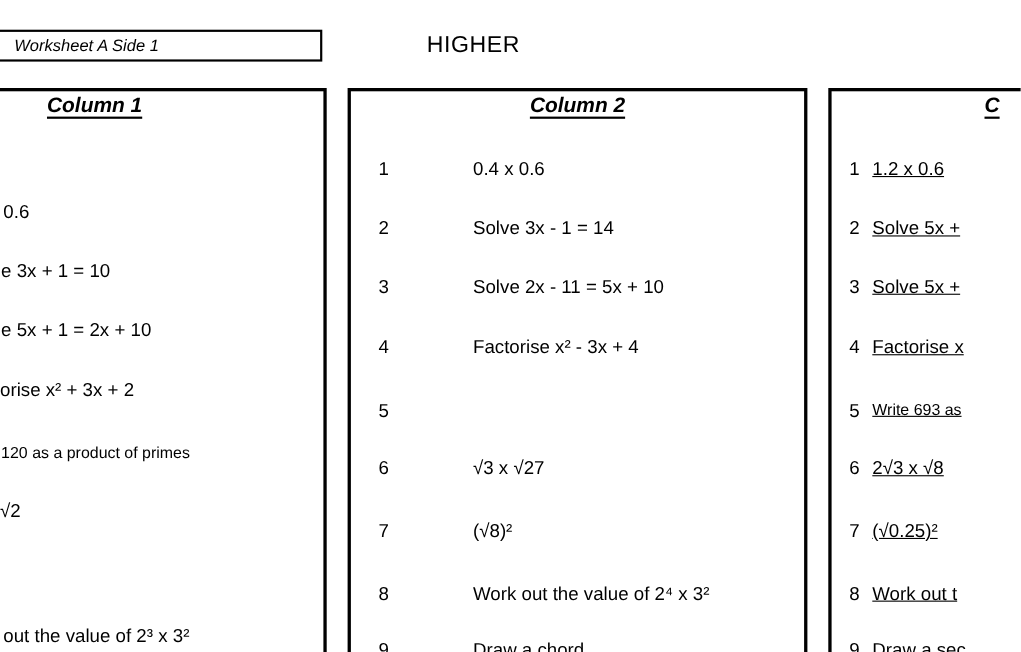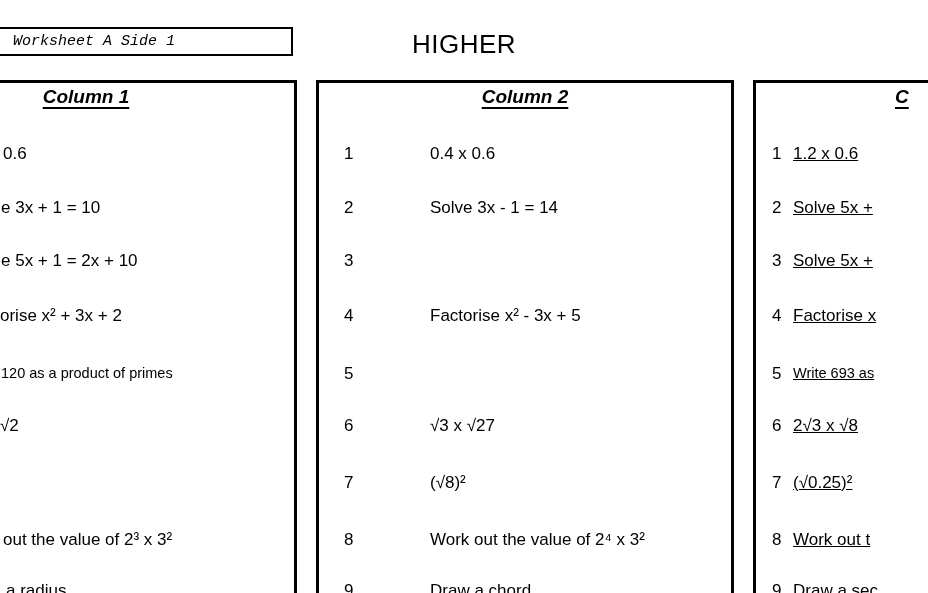--- a/index.html
+++ b/index.html
@@ -8,25 +8,25 @@
     background:#ffffff;color:#000;
     font-family:"Liberation Sans",sans-serif;
   }
   
   .ws-box{
     position:absolute;left:-40px;top:27px;width:333px;height:29px;
     border:2px solid #000;box-sizing:border-box;background:#fff;
   }
   .ws-box .ws-label{
     position:absolute;left:51px;top:4px;
-    font-size:15px;font-style:italic;white-space:nowrap;font-family:Liberation Mono, monospace;
+    font-size:15px;font-style:italic;white-space:nowrap;
   }
   .level{
-    position:absolute;left:412px;top:29px;
-    font-size:26px;letter-spacing:.5px;white-space:nowrap;
+    position:absolute;left:388px;top:29px;
+    font-size:21px;letter-spacing:.5px;white-space:nowrap;
   }
   
   .col{
     position:absolute;top:80px;height:570px;
     border:3px solid #000;box-sizing:border-box;background:#fff;
   }
   .col1{left:-125px;width:422px;}
   .col2{left:316px;width:418px;}
   .col3{left:753px;width:418px;}
   .col-title{
@@ -38,21 +38,21 @@
   .col3 .col-title{left:139px;width:auto;text-align:left;}
   .row{
     position:absolute;left:0;width:100%;height:22px;
     font-size:17px;line-height:22px;white-space:nowrap;
   }
   .row.small{font-size:14.5px;line-height:19px;}
   .row .num{position:absolute;top:0;}
   .row .q{position:absolute;top:0;}
   .col2 .num{left:25px;}  .col2 .q{left:71px;margin-left:40px;}
   .col3 .num{left:16px;}  .col3 .q{left:37px;text-decoration:underline;}
-  .col1 .q{left:122px;}
+  .col1 .q{left:122px;margin-top:39px;}
 </style>
 </head>
 <body>
 
 <div class="page">
 
   <div class="ws-box">
     <span class="ws-label">Worksheet A Side 1</span>
   </div>
 
@@ -94,24 +94,25 @@
     <div class="row" style="top:60px">
         <span class="num">1</span>
         <span class="q">0.4 x 0.6</span>
       </div>
     <div class="row" style="top:114px">
         <span class="num">2</span>
         <span class="q">Solve 3x - 1 = 14</span>
       </div>
     <div class="row" style="top:167px">
         <span class="num">3</span>
+        <span class="q">Solve 2x - 11 = 5x + 10</span>
       </div>
     <div class="row" style="top:222px">
         <span class="num">4</span>
-        <span class="q">Factorise x² - 3x + 5</span>
+        <span class="q">Factorise x² - 3x + 4</span>
       </div>
     <div class="row small" style="top:281px">
         <span class="num" style="font-size:17px">5</span>
       </div>
     <div class="row" style="top:332px">
         <span class="num">6</span>
         <span class="q">√3 x √27</span>
       </div>
     <div class="row" style="top:389px">
         <span class="num">7</span>

